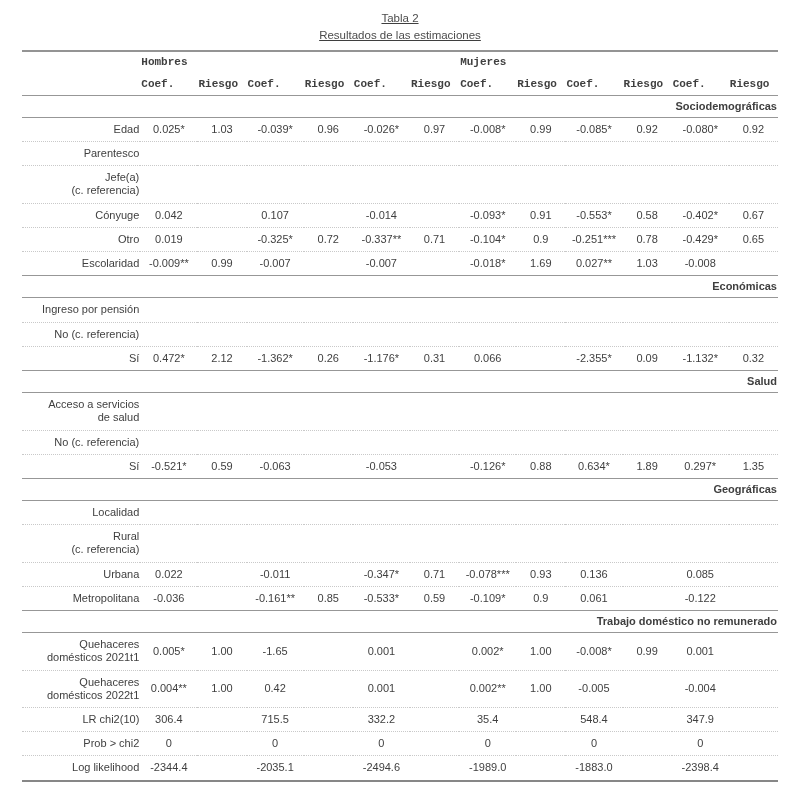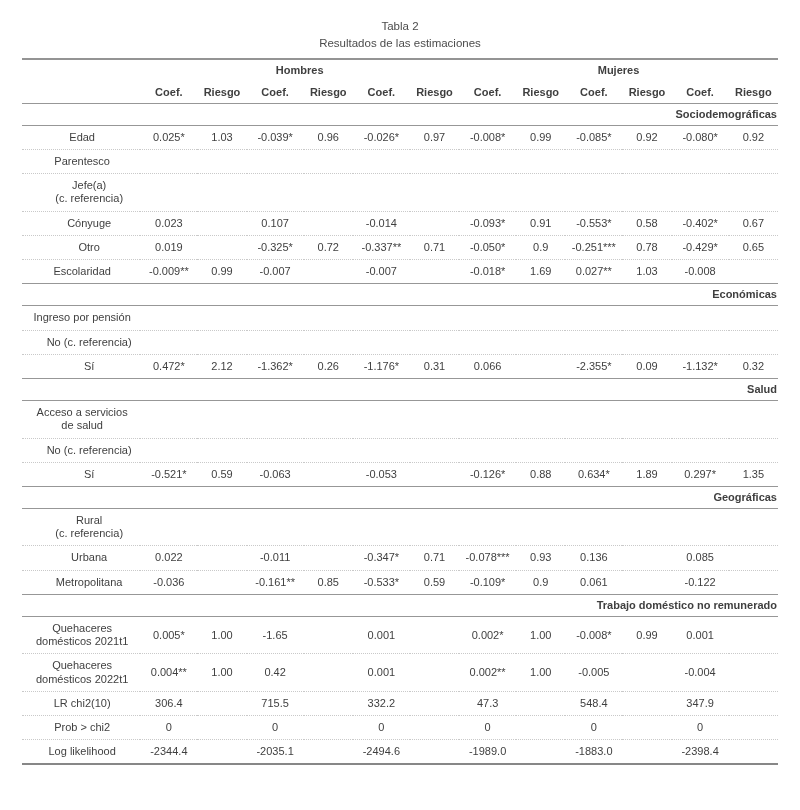--- a/index.html
+++ b/index.html
@@ -2,40 +2,40 @@
 <html><head>
 <meta charset="utf-8">
 <style>
   html,body { margin:0; padding:0; background:#ffffff; }
   body {
     width:800px; height:810px; overflow:hidden;
     font-family:"Liberation Sans", sans-serif;
     color:#3f3f3f;
   }
   .page { padding:8px 22px 0 22px; }
-  .title-block { margin-top:10px; }
+  .title-block { margin-top:2px;text-decoration:underline; }
   .title-line { text-align:center; font-size:11.5px; color:#4c4c4c; line-height:1.45; }
   table.results {
     width:756px; table-layout:fixed; border-collapse:collapse;
     margin-top:7px;
     border-top:2px solid #949494;
     border-bottom:2px solid #878787;
   }
   th {
     font-weight:bold; font-size:11px; color:#3f3f3f;
-    padding:4px 1px; text-align:center; vertical-align:middle; line-height:1.2;
+    padding:4px 1px; text-align:left; vertical-align:middle; line-height:1.2;font-family:Liberation Mono, monospace;
   }
   thead tr.measure-row th { border-bottom:1px solid #979797; }
   td { font-size:11px; padding:5px 1px; vertical-align:middle; line-height:1.2; }
   tr.band td {
     border-top:1px solid #979797; border-bottom:1px solid #979797;
     font-weight:bold; text-align:right; padding:4px 1px;
   }
   tbody tr.data td { border-top:1px dotted #c9c9c9; }
-  td.label { text-align:center; white-space:pre-line; padding-left:3px;margin-top:10px; }
+  td.label { text-align:right; white-space:pre-line; padding-left:3px;margin-top:10px; }
   td.label.indent1 { padding-left:17px; }
   td.val { text-align:center; }
 </style>
 </head>
 <body>
 
 <div class="page">
   <div class="title-block">
     <div class="title-line">Tabla 2</div>
     <div class="title-line">Resultados de las estimaciones</div>
@@ -124,42 +124,42 @@
           <td class="val"></td>
           <td class="val"></td>
           <td class="val"></td>
           <td class="val"></td>
           <td class="val"></td>
           <td class="val"></td>
           <td class="val"></td>
         </tr>
         <tr class="data">
           <td class="label indent1">Cónyuge</td>
-          <td class="val">0.023</td>
+          <td class="val">0.042</td>
           <td class="val"></td>
           <td class="val">0.107</td>
           <td class="val"></td>
           <td class="val">-0.014</td>
           <td class="val"></td>
           <td class="val">-0.093*</td>
           <td class="val">0.91</td>
           <td class="val">-0.553*</td>
           <td class="val">0.58</td>
           <td class="val">-0.402*</td>
           <td class="val">0.67</td>
         </tr>
         <tr class="data">
           <td class="label indent1">Otro</td>
           <td class="val">0.019</td>
           <td class="val"></td>
           <td class="val">-0.325*</td>
           <td class="val">0.72</td>
           <td class="val">-0.337**</td>
           <td class="val">0.71</td>
-          <td class="val">-0.050*</td>
+          <td class="val">-0.104*</td>
           <td class="val">0.9</td>
           <td class="val">-0.251***</td>
           <td class="val">0.78</td>
           <td class="val">-0.429*</td>
           <td class="val">0.65</td>
         </tr>
         <tr class="data">
           <td class="label">Escolaridad</td>
           <td class="val">-0.009**</td>
           <td class="val">0.99</td>
@@ -268,20 +268,35 @@
           <td class="val">0.88</td>
           <td class="val">0.634*</td>
           <td class="val">1.89</td>
           <td class="val">0.297*</td>
           <td class="val">1.35</td>
         </tr>
         <tr class="band">
           <td colspan="13">Geográficas</td>
         </tr>
         <tr class="data">
+          <td class="label">Localidad</td>
+          <td class="val"></td>
+          <td class="val"></td>
+          <td class="val"></td>
+          <td class="val"></td>
+          <td class="val"></td>
+          <td class="val"></td>
+          <td class="val"></td>
+          <td class="val"></td>
+          <td class="val"></td>
+          <td class="val"></td>
+          <td class="val"></td>
+          <td class="val"></td>
+        </tr>
+        <tr class="data">
           <td class="label indent1">Rural
 (c. referencia)</td>
           <td class="val"></td>
           <td class="val"></td>
           <td class="val"></td>
           <td class="val"></td>
           <td class="val"></td>
           <td class="val"></td>
           <td class="val"></td>
           <td class="val"></td>
@@ -356,21 +371,21 @@
           <td class="val"></td>
         </tr>
         <tr class="data">
           <td class="label">LR chi2(10)</td>
           <td class="val">306.4</td>
           <td class="val"></td>
           <td class="val">715.5</td>
           <td class="val"></td>
           <td class="val">332.2</td>
           <td class="val"></td>
-          <td class="val">47.3</td>
+          <td class="val">35.4</td>
           <td class="val"></td>
           <td class="val">548.4</td>
           <td class="val"></td>
           <td class="val">347.9</td>
           <td class="val"></td>
         </tr>
         <tr class="data">
           <td class="label">Prob &gt; chi2</td>
           <td class="val">0</td>
           <td class="val"></td>

